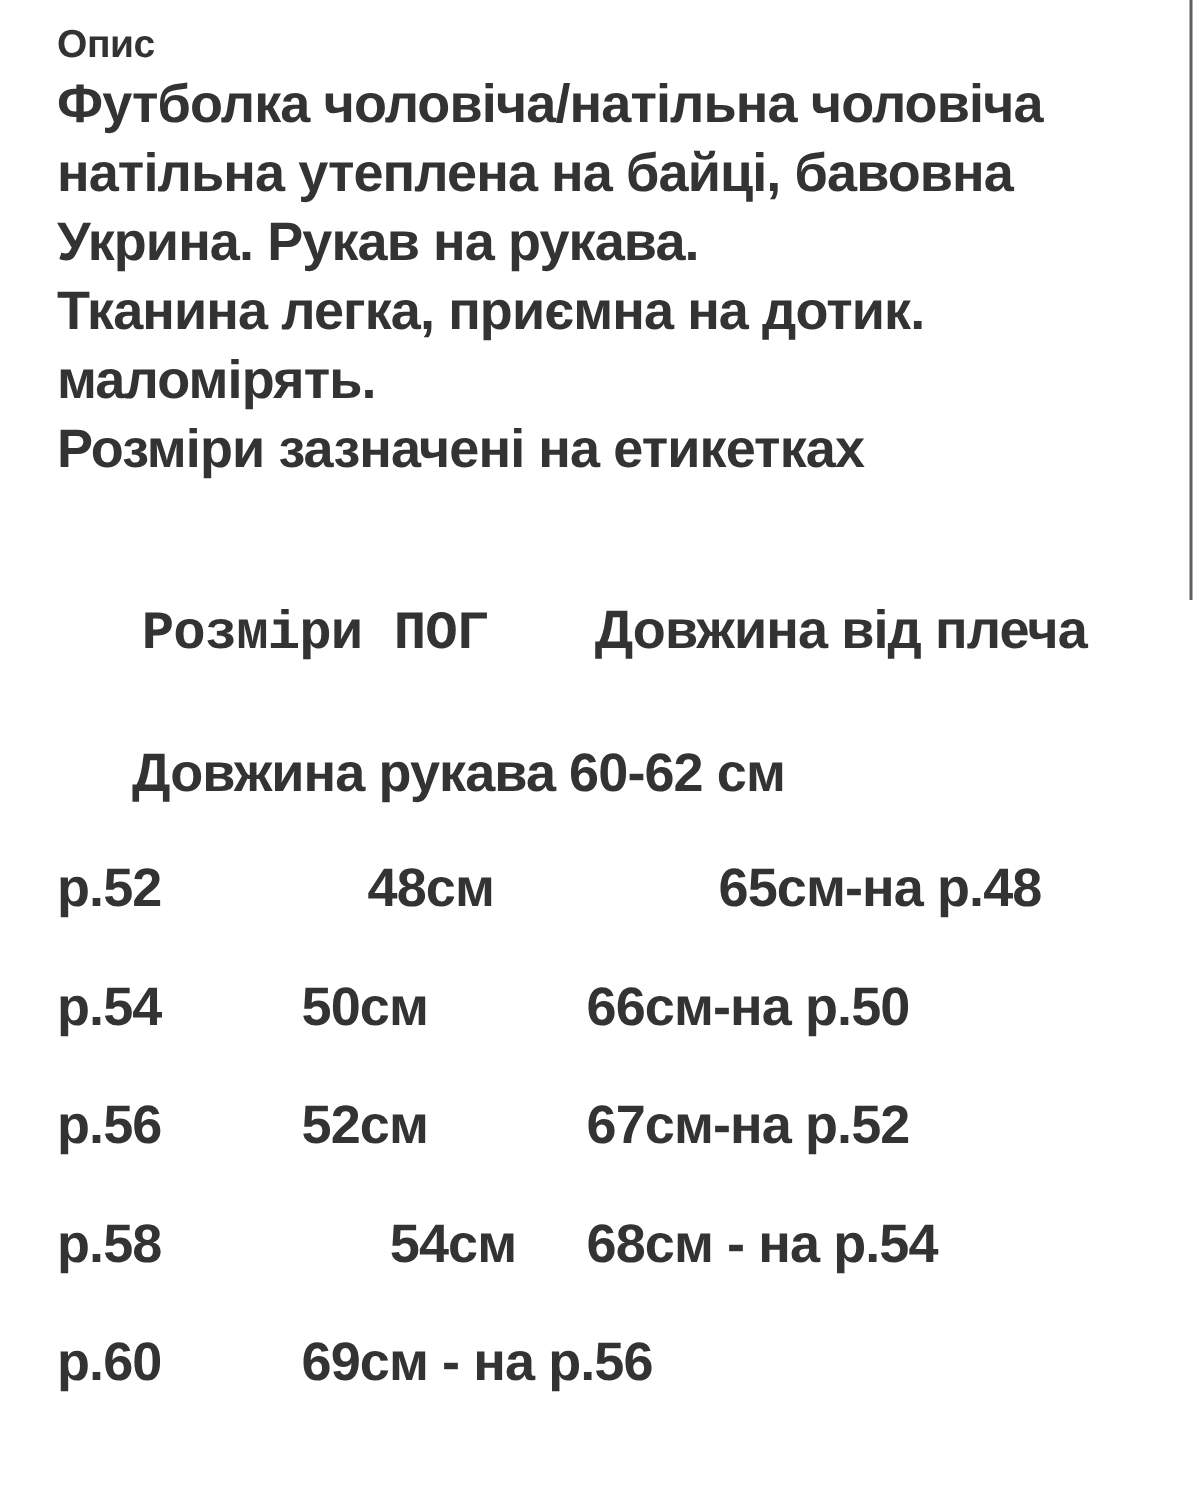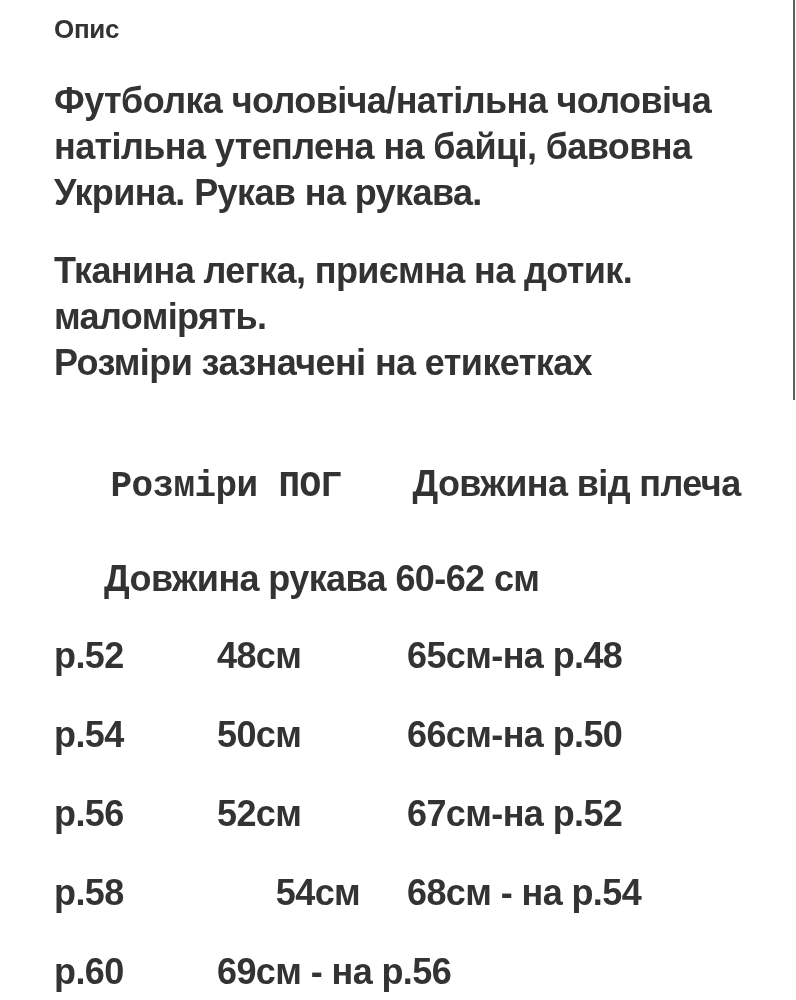--- a/index.html
+++ b/index.html
@@ -10,32 +10,31 @@
     width: 796px;
     height: 1000px;
     background: #ffffff;
     overflow: hidden;
     position: relative;
     font-family: "Liberation Sans", sans-serif;
     color: #333333;
   }
   .content {
     position: relative;
-    padding: 12px 20px 0 54px;
+    padding: 12px 20px 0 38px;
     box-sizing: border-box;
     width: 796px;
   }
   .section-title {
     font-size: 26px;
     line-height: 34px;
     font-weight: 700;
     letter-spacing: -0.3px;
   }
   .para {
-    margin-top: 32px;
     font-size: 36px;
     line-height: 46px;
     font-weight: 700;
     letter-spacing: -0.6px;
   }
   .para.second {
   }
   .line {
     white-space: pre;
   }
@@ -64,20 +63,21 @@
     grid-template-columns: 163px 190px 1fr;
     font-size: 36px;
     line-height: 46px;
     font-weight: 700;
     letter-spacing: -0.6px;
     margin-top: 33px;
     white-space: pre;
   }
   .size-row:first-child {
     margin-top: 12px;
+    gap: 44px;
   }
   .size-row.shifted .cell-chest {
     padding-left: 12px;
     text-align: center;
   }
   .scrollbar-thumb {
     position: absolute;
     top: 0;
     right: 1px;
     width: 2px;

